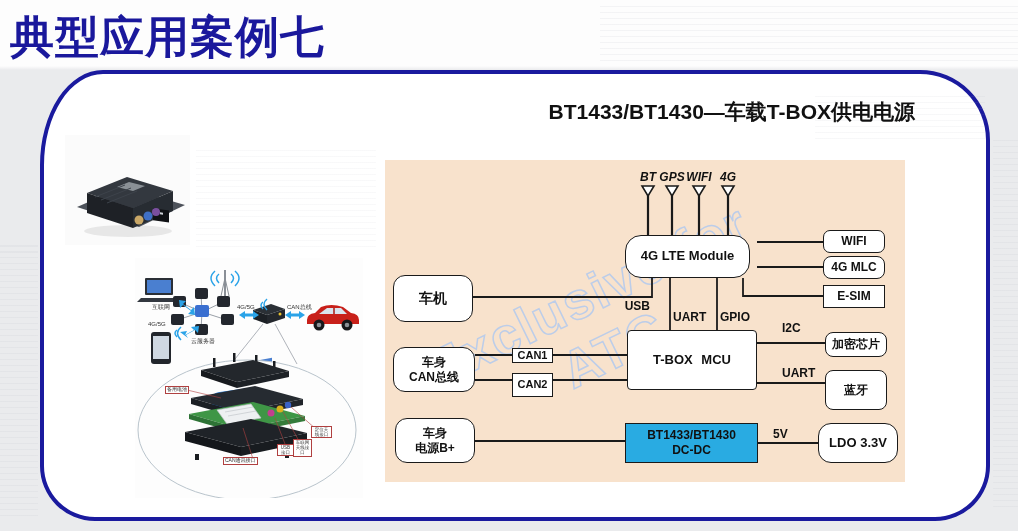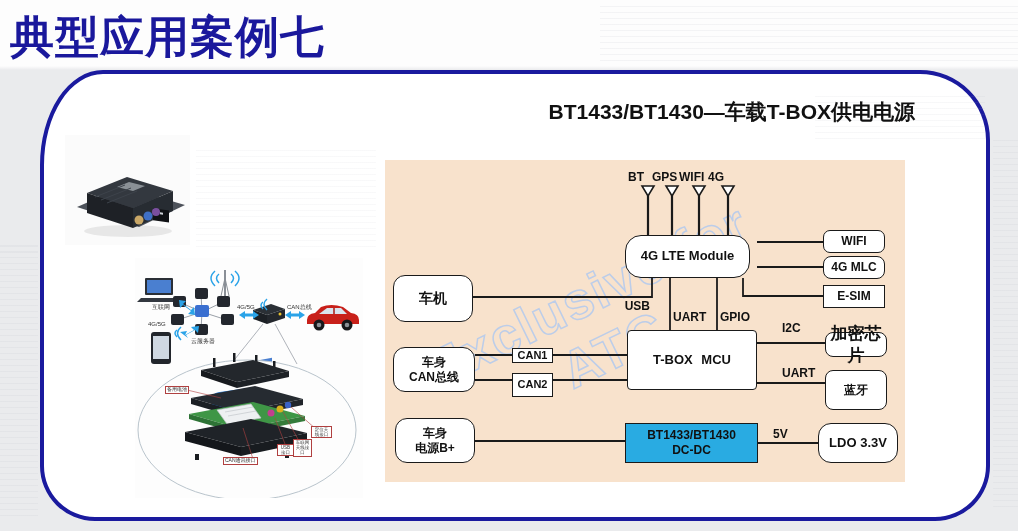--- a/index.html
+++ b/index.html
@@ -24,21 +24,21 @@
   
   .diagram{position:absolute;left:385px;top:160px;width:520px;height:322px;background:#f8e2cc;}
   .diagram svg.wires{position:absolute;left:0;top:0;z-index:2;}
   .watermark{position:absolute;left:-15px;top:105px;width:440px;height:70px;z-index:1;
              transform:rotate(-26deg);text-align:center;font-size:52px;font-weight:600;letter-spacing:2px;
              color:transparent;-webkit-text-stroke:1.5px #bccde9;}
   .node{position:absolute;z-index:3;background:#fff;border:1.5px solid #1a1a1a;box-sizing:border-box;
         display:flex;flex-direction:column;align-items:center;justify-content:center;
         color:#111;font-weight:600;line-height:1.25;text-align:center;}
   .buslbl{position:absolute;z-index:3;font-size:12px;font-weight:600;color:#111;white-space:nowrap;}
-  .antlbl{position:absolute;z-index:3;font-size:12px;font-weight:700;color:#111;width:40px;text-align:left;top:10px;}
+  .antlbl{position:absolute;z-index:3;font-size:12px;font-weight:700;color:#111;width:40px;text-align:center;top:10px;font-style:italic;}
 </style>
 </head>
 <body>
 
 <div class="canvas">
 
   <div class="title">典型应用案例七</div>
 
   <div class="panel"></div>
 
@@ -231,21 +231,21 @@
     <div class="node" style="left:438px;top:96px;width:62px;height:23px;border-radius:8px;font-size:12px">4G MLC</div>
     <div class="node" style="left:438px;top:125px;width:62px;height:23px;border-radius:0;font-size:12px">E-SIM</div>
     <div class="node" style="left:8px;top:115px;width:80px;height:47px;border-radius:12px;font-size:14px">车机</div>
     <div class="node" style="left:242px;top:170px;width:130px;height:60px;border-radius:4px;font-size:13px;word-spacing:5px">T-BOX MCU</div>
     <div class="node" style="left:8px;top:187px;width:82px;height:45px;border-radius:12px;font-size:12px">
       <span>车身</span>
       <span>CAN总线</span>
     </div>
     <div class="node" style="left:127px;top:188px;width:41px;height:15px;font-size:11px">CAN1</div>
     <div class="node" style="left:127px;top:213px;width:41px;height:24px;font-size:11px">CAN2</div>
-    <div class="node" style="left:440px;top:172px;width:62px;height:25px;border-radius:8px;font-size:17px">加密芯片</div>
+    <div class="node" style="left:440px;top:172px;width:62px;height:25px;border-radius:8px;font-size:12px">加密芯片</div>
     <div class="node" style="left:440px;top:210px;width:62px;height:40px;border-radius:8px;font-size:12px">蓝牙</div>
     <div class="node" style="left:10px;top:258px;width:80px;height:45px;border-radius:12px;font-size:12px">
       <span>车身</span>
       <span>电源B+</span>
     </div>
     <div class="node" style="left:240px;top:263px;width:133px;height:40px;background:#29abe2;border-width:1px;font-size:12px">
       <span>BT1433/BT1430</span>
       <span>DC-DC</span>
     </div>
     <div class="node" style="left:433px;top:263px;width:80px;height:40px;border-radius:13px;font-size:13px">LDO 3.3V</div>

